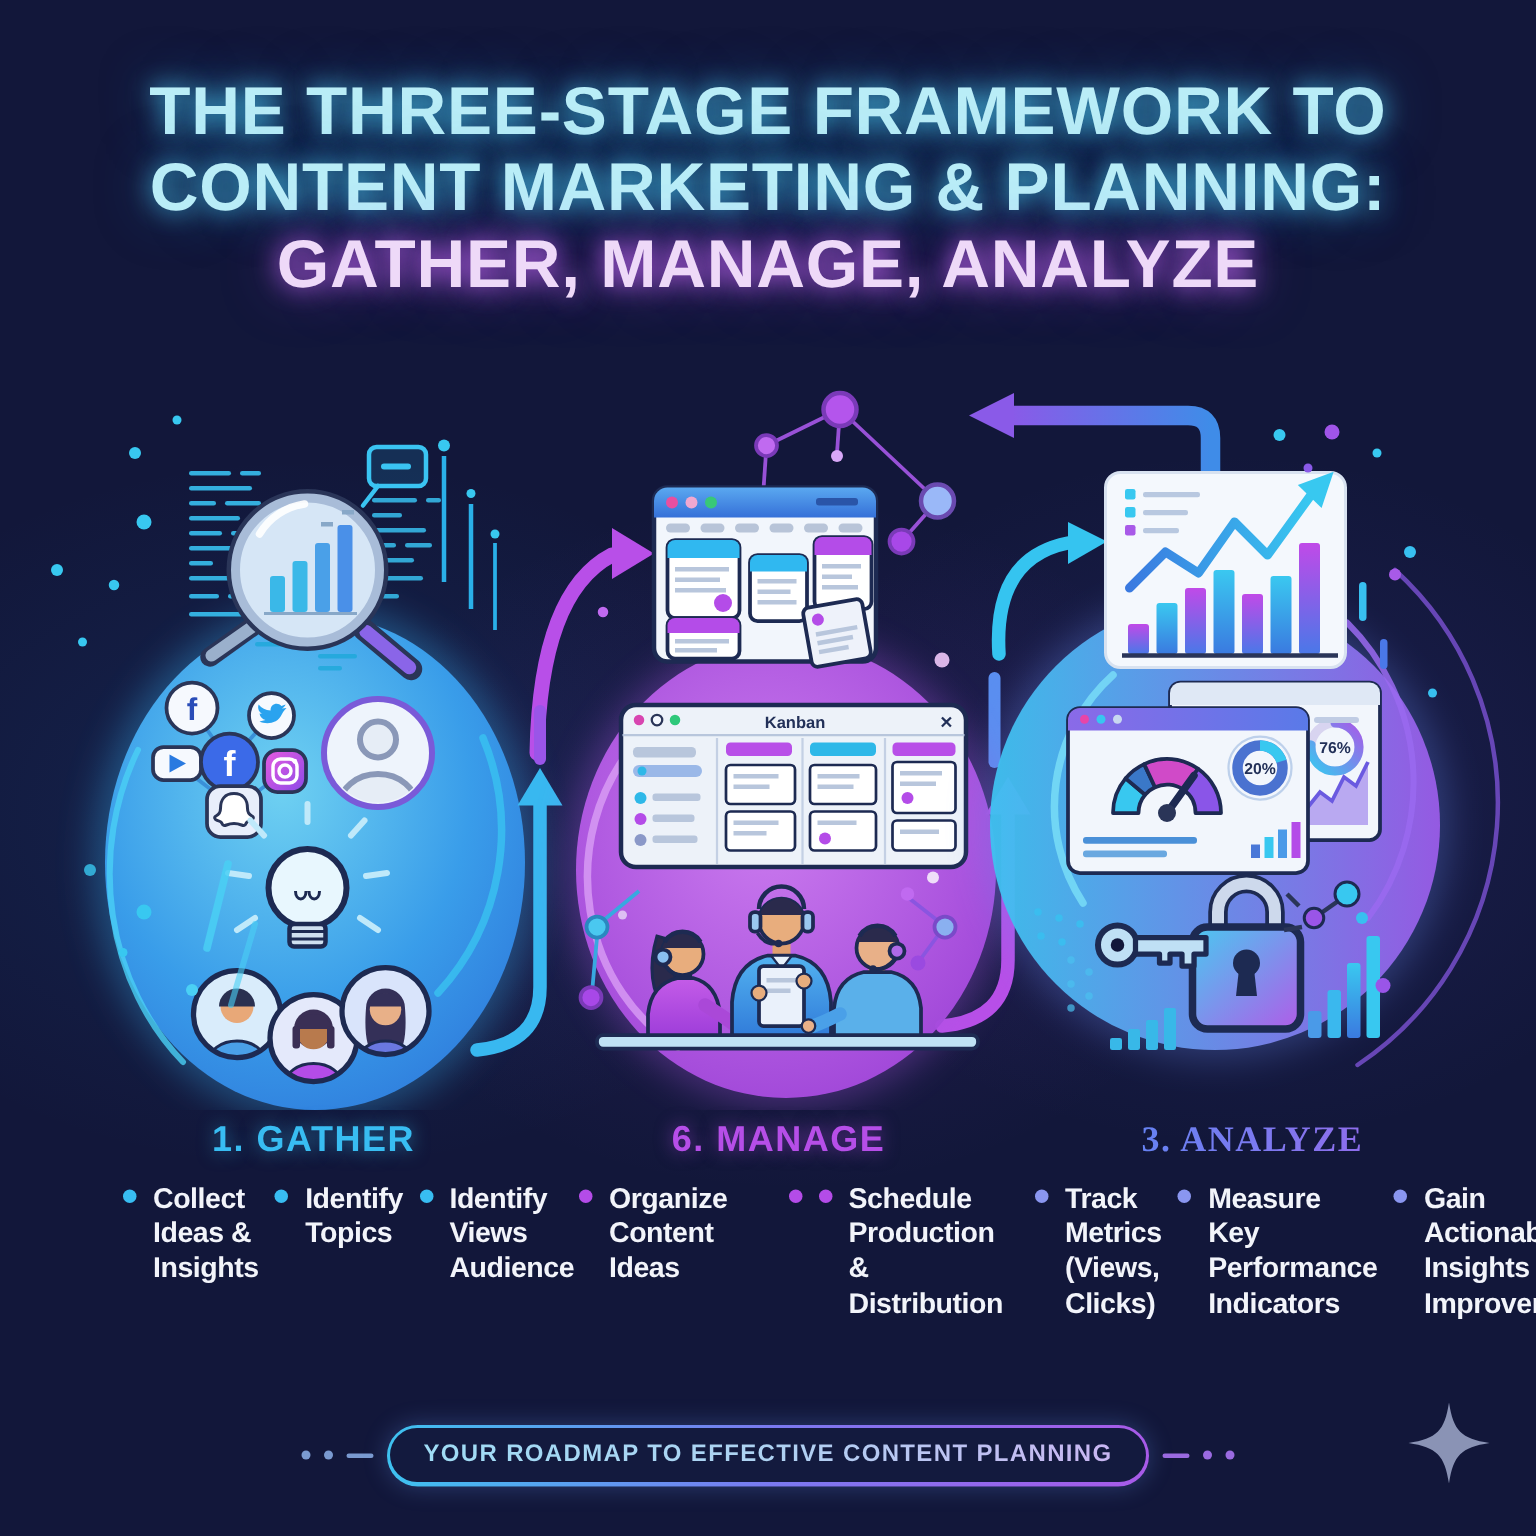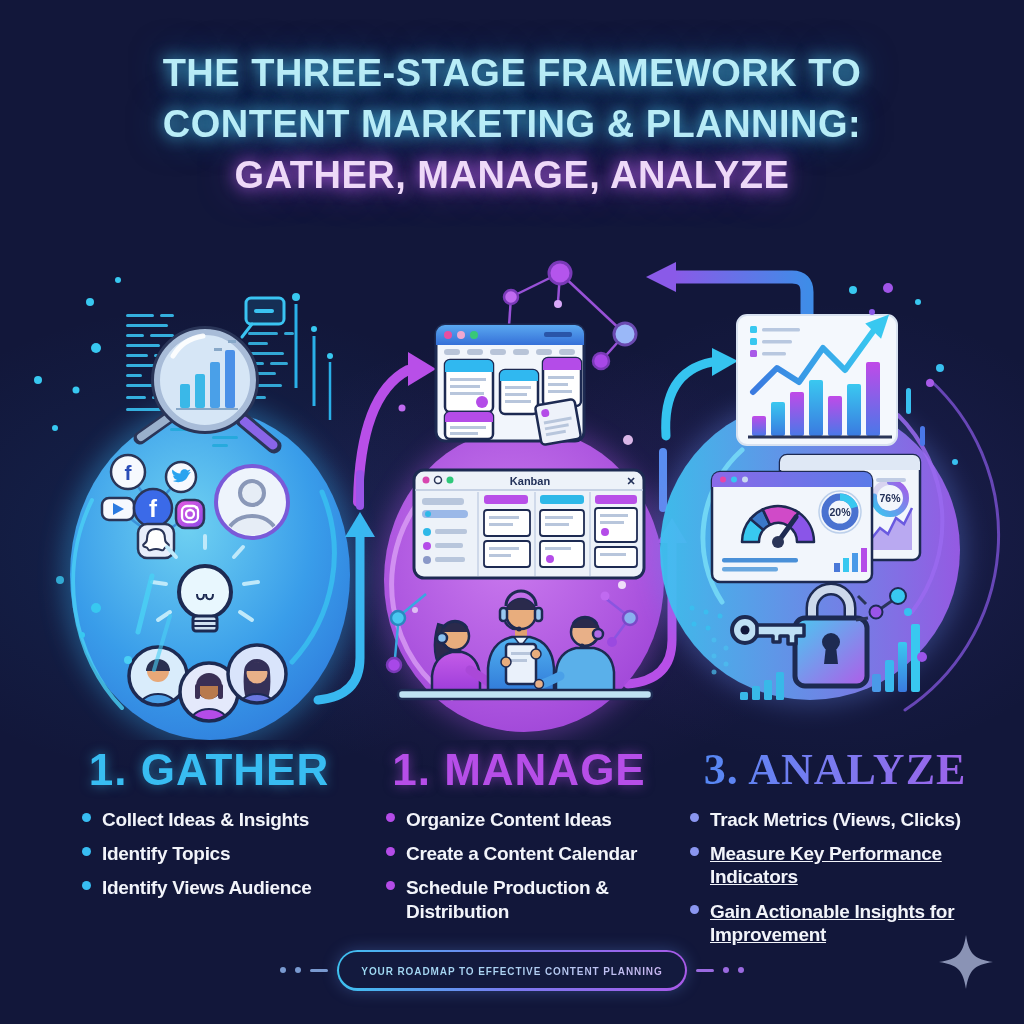--- a/index.html
+++ b/index.html
@@ -6,51 +6,51 @@
   .canvas{
     position:relative;width:1024px;height:1024px;overflow:hidden;
     font-family:"Liberation Sans",sans-serif;
     background:
       radial-gradient(ellipse 500px 340px at 20% 53%, rgba(40,130,220,.12), transparent 70%),
       radial-gradient(ellipse 440px 330px at 51% 55%, rgba(150,70,220,.12), transparent 70%),
       radial-gradient(ellipse 440px 330px at 80% 52%, rgba(100,90,230,.12), transparent 70%),
       #12173a;
   }
   .title{position:absolute;top:48px;left:0;right:0;text-align:center;font-weight:700;
-         font-size:38px;line-height:51px;letter-spacing:.5px;}
+         font-size:45px;line-height:51px;letter-spacing:.5px;}
   .t-cyan{color:#b9edf7;text-shadow:0 0 16px rgba(80,215,255,.85),0 0 36px rgba(50,170,240,.5);}
   .t-pink{color:#eed9f8;text-shadow:0 0 16px rgba(205,110,255,.9),0 0 36px rgba(165,70,235,.55);}
   .art{position:absolute;top:240px;left:0;}
   .art text{font-family:"Liberation Sans",sans-serif;font-weight:700;}
 
   .stage{position:absolute;top:748px;}
-  .stage h2{margin:0 0 16px;font-size:44px;line-height:1;font-weight:700;letter-spacing:1px;text-align:center;}
+  .stage h2{margin:0 0 16px;font-size:24px;line-height:1;font-weight:700;letter-spacing:1px;text-align:center;}
   .stage-1{left:56px;width:306px;}
   .stage-2{left:360px;width:318px;}
   .stage-3{left:664px;width:342px;}
   .stage-1 h2{color:#38bdf2;text-shadow:0 0 12px rgba(56,189,242,.55);}
   .stage-2 h2{color:#b64ee8;text-shadow:0 0 12px rgba(182,78,232,.55);}
   .stage-3 h2{background:linear-gradient(90deg,#4a8cf5,#7b7af0,#a85ce8);
               -webkit-background-clip:text;background-clip:text;color:transparent;font-family:Liberation Serif, serif;}
-  .stage ul{list-style:none;margin:0;padding:0 0 0 26px;display:flex;flex-direction:column;gap:11px;}
+  .stage ul{list-style:none;margin:0;padding:0 0 0 26px;display:flex;flex-direction:row;gap:11px;}
   .stage li{display:flex;gap:11px;align-items:flex-start;font-size:19px;font-weight:700;
             letter-spacing:-.3px;color:#f2f4fa;line-height:1.22;}
   .bdot{flex:0 0 auto;width:9px;height:9px;border-radius:50%;margin-top:5px;}
   .stage-1 .bdot{background:#38bdf2;}
   .stage-2 .bdot{background:#b44ce8;}
   .stage-3 .bdot{background:#8a96f0;}
   .w2{max-width:212px;display:inline-block;}
-  .w3{max-width:262px;display:inline-block;text-decoration:underline;}
+  .w3{max-width:262px;display:inline-block;}
 
   .footerrow{position:absolute;top:948px;left:0;width:100%;height:44px;
              display:flex;align-items:center;justify-content:center;gap:9px;}
   .pill-w{background:linear-gradient(90deg,#3ec2f0,#7a7af0,#a85ae8);padding:2.5px;border-radius:26px;
           box-shadow:0 0 16px rgba(110,160,255,.28);}
   .pill{background:#131a3e;border-radius:24px;padding:9px 22px;}
-  .pill span{font-size:10px;font-weight:700;letter-spacing:.9px;
+  .pill span{font-size:16px;font-weight:700;letter-spacing:.9px;
              background:linear-gradient(90deg,#9fdcf5,#aed2f2,#c9b6f2);
              -webkit-background-clip:text;background-clip:text;color:transparent;}
   .ddot{width:6px;height:6px;border-radius:50%;}
   .dashline{width:18px;height:3px;border-radius:2px;}
   .c-left{background:#7a9ad0;}
   .c-right{background:#9a6ae0;}
   .sparkle{position:absolute;left:930px;top:926px;}
 </style>
 </head>
 <body>
@@ -685,29 +685,28 @@
           <span>Identify Topics</span>
         </li>
       <li>
           <span class="bdot"></span>
           <span>Identify Views Audience</span>
         </li>
     </ul>
   </section>
 
   <section class="stage stage-2">
-    <h2>1. MANAGE</h2>
+    <h2>6. MANAGE</h2>
     <ul>
       <li>
           <span class="bdot"></span>
           <span>Organize Content Ideas</span>
         </li>
       <li>
           <span class="bdot"></span>
-          <span>Create a Content Calendar</span>
         </li>
       <li>
           <span class="bdot"></span>
           <span class="w2">Schedule Production &amp; Distribution</span>
         </li>
     </ul>
   </section>
 
   <section class="stage stage-3">
     <h2>3. ANALYZE</h2>

